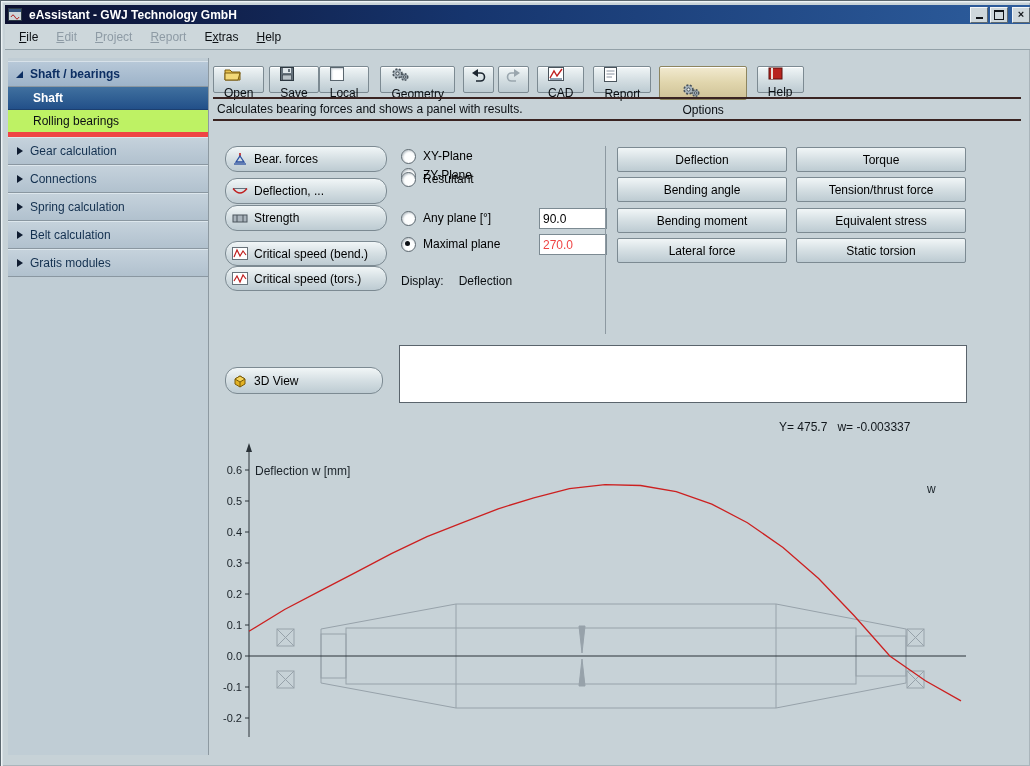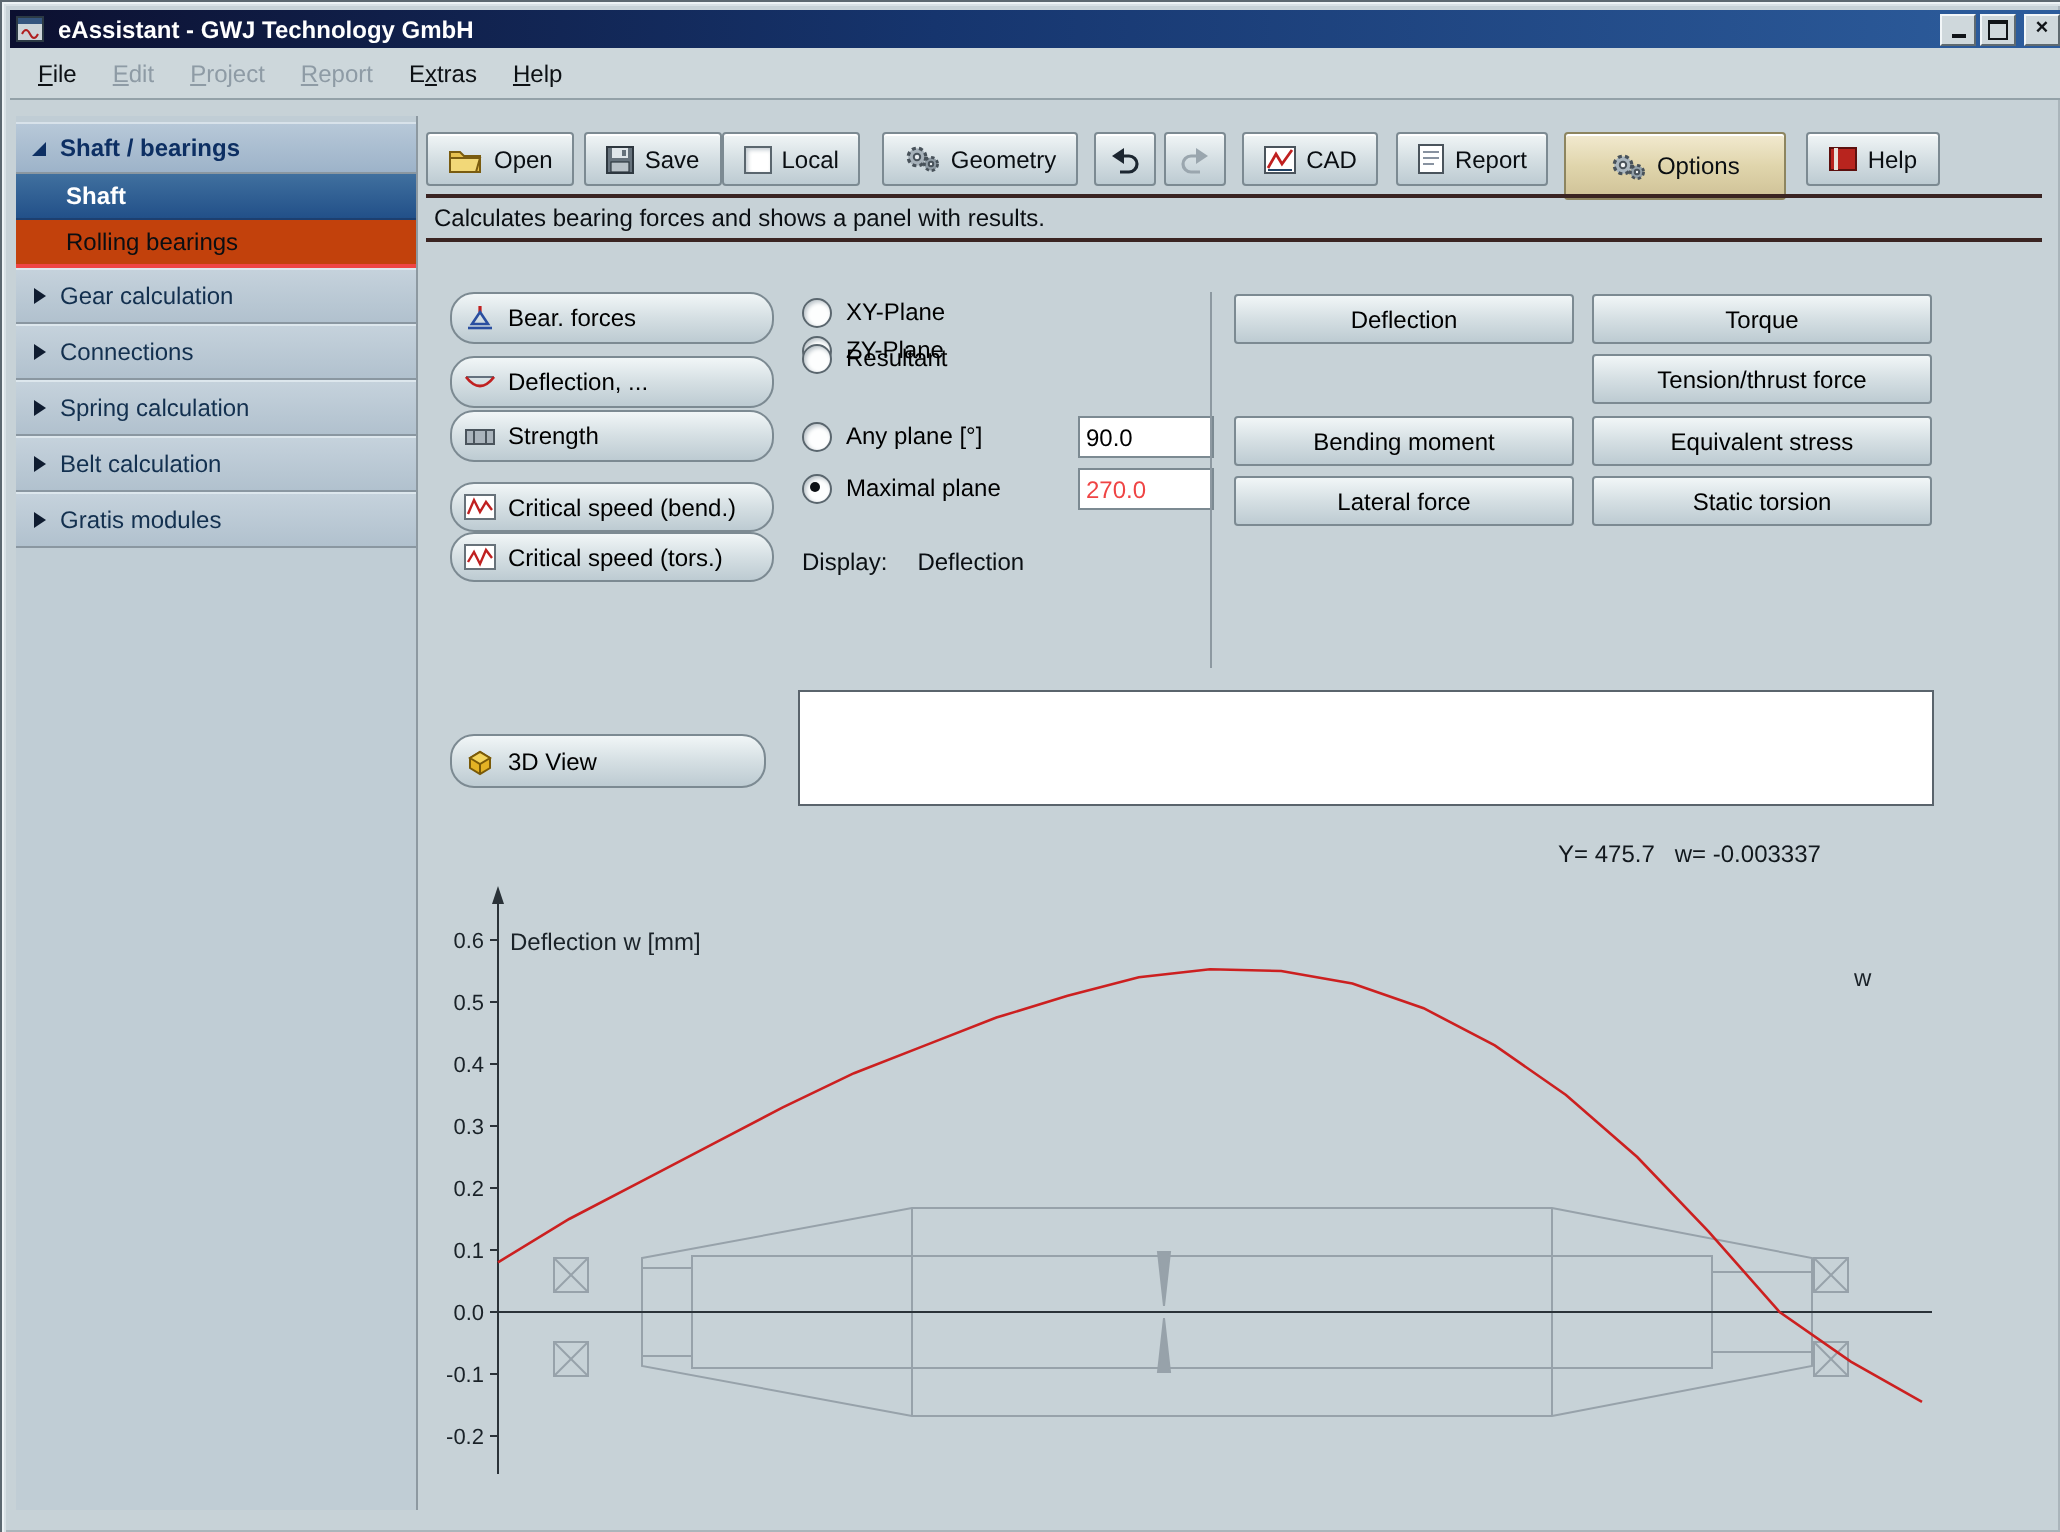--- a/index.html
+++ b/index.html
@@ -21,29 +21,29 @@
   .menubar{position:absolute;left:4px;top:23px;width:1022px;height:25px;background:#cdd7db;
     border-bottom:1px solid #93a1a8;display:flex;align-items:center;padding-left:5px;font-size:12px;}
   .mi{padding:3px 9px;color:#0c1014;}
   .mi.dis{color:#8e9ba5;}
   .sidebar{position:absolute;left:7px;top:57px;width:200px;height:697px;background:#c0cdd5;border-right:1px solid #8d99a1;}
   .tree-header{height:24px;margin-top:3px;display:flex;align-items:center;gap:7px;padding-left:8px;
     background:linear-gradient(#b7c8d8,#9db3c9);border-top:1px solid #d8e2ea;border-bottom:1px solid #8a97a1;
     color:#0d2f63;font-weight:bold;font-size:12px;}
   .tri-open{width:0;height:0;border-left:7px solid transparent;border-bottom:7px solid #0d2f63;}
   .tree-item{height:22px;display:flex;align-items:center;padding-left:25px;font-size:12px;color:#0a0e12;
-    background:#c2410c;border-bottom:2px solid #ef4444;}
+    background:#bef264;border-bottom:5px solid #ef4444;}
   .tree-item.selected{background:linear-gradient(#40709f,#225089);color:#fff;font-weight:bold;border-bottom:1px solid #1c3f70;}
   .tree-section{height:26px;display:flex;align-items:center;gap:7px;padding-left:9px;font-size:12px;color:#13304f;
     background:linear-gradient(#c5d2dc,#b1c1ce);border-top:1px solid #dde7ed;border-bottom:1px solid #8a97a1;}
   .tri{width:0;height:0;border-top:4px solid transparent;border-bottom:4px solid transparent;border-left:6px solid #0f1c30;}
   .main{position:absolute;left:208px;top:57px;width:815px;height:697px;}
   .toolbar{position:absolute;left:4px;top:8px;height:27px;display:flex;align-items:stretch;}
-  .tb{display:flex;align-items:center;gap:5px;padding:0 10px;background:linear-gradient(#f1f6f7,#d5dfe3 50%,#bdcbd2);
-    border:1px solid #7c8a92;border-radius:2px;font-size:12px;color:#0a0e12;box-shadow:inset 0 1px 0 #fff;cursor:default;}
+  .tb{display:flex;align-items:flex-start;gap:5px;padding:0 10px;background:linear-gradient(#f1f6f7,#d5dfe3 50%,#bdcbd2);
+    border:1px solid #7c8a92;border-radius:2px;font-size:12px;color:#0a0e12;box-shadow:inset 0 1px 0 #fff;cursor:default;flex-direction:column;}
   .tb.sm{padding:0 6px;}
   .tb.hl{background:linear-gradient(#f2ead0,#e0d5ac 50%,#cfc297);border-color:#8d855f;}
   .tb.dis{color:#94a0a8;}
   .rule{position:absolute;left:4px;width:808px;height:2px;background:#3a2422;}
   .status{position:absolute;left:8px;top:44px;font-size:12px;color:#0a0e12;}
   .cbtn{position:absolute;left:16px;width:154px;height:24px;display:flex;align-items:center;gap:6px;padding-left:6px;
     background:linear-gradient(#f1f6f7,#d5dfe3 50%,#bdcbd2);border:1px solid #7c8a92;border-radius:12px;font-size:12px;cursor:default;}
   .rbtn{position:absolute;width:168px;height:23px;display:flex;align-items:center;justify-content:center;
     background:linear-gradient(#f1f6f7,#d5dfe3 50%,#bdcbd2);border:1px solid #7c8a92;border-radius:2px;font-size:12px;cursor:default;}
   .radio-row{position:absolute;left:192px;display:flex;align-items:center;gap:7px;font-size:12px;height:16px;}
@@ -280,20 +280,23 @@
       <span>Deflection</span>
     </div>
 
     <div class="vsep"></div>
 
     <div class="rbtn" style="left:408px;top:89px">
         <span>Deflection</span>
       </div>
     <div class="rbtn" style="left:587px;top:89px">
         <span>Torque</span>
+      </div>
+    <div class="rbtn" style="left:408px;top:119px">
+        <span>Bending angle</span>
       </div>
     <div class="rbtn" style="left:587px;top:119px">
         <span>Tension/thrust force</span>
       </div>
     <div class="rbtn" style="left:408px;top:150px">
         <span>Bending moment</span>
       </div>
     <div class="rbtn" style="left:587px;top:150px">
         <span>Equivalent stress</span>
       </div>

